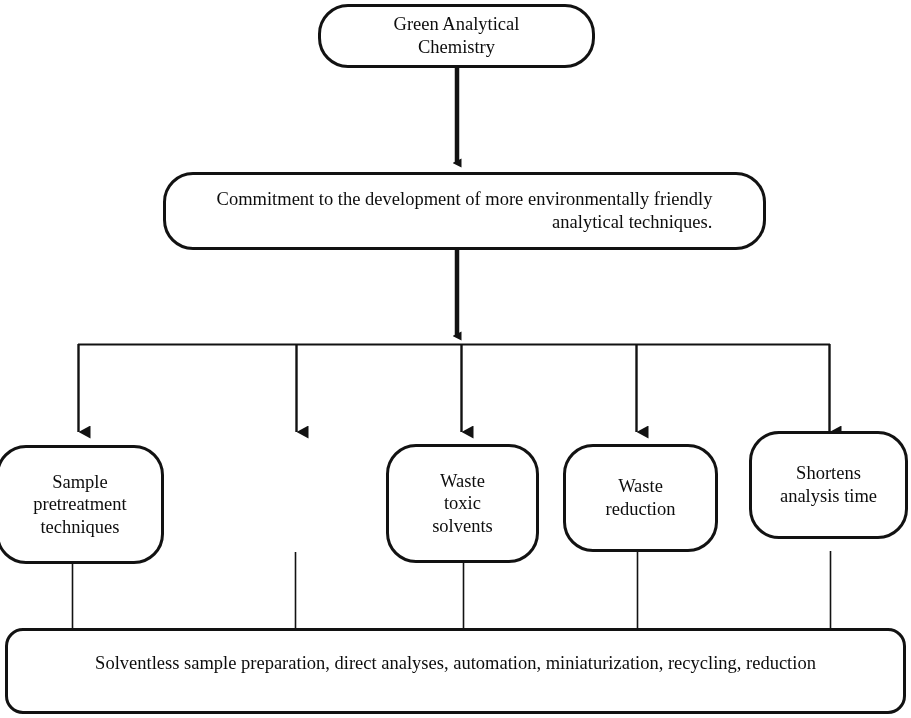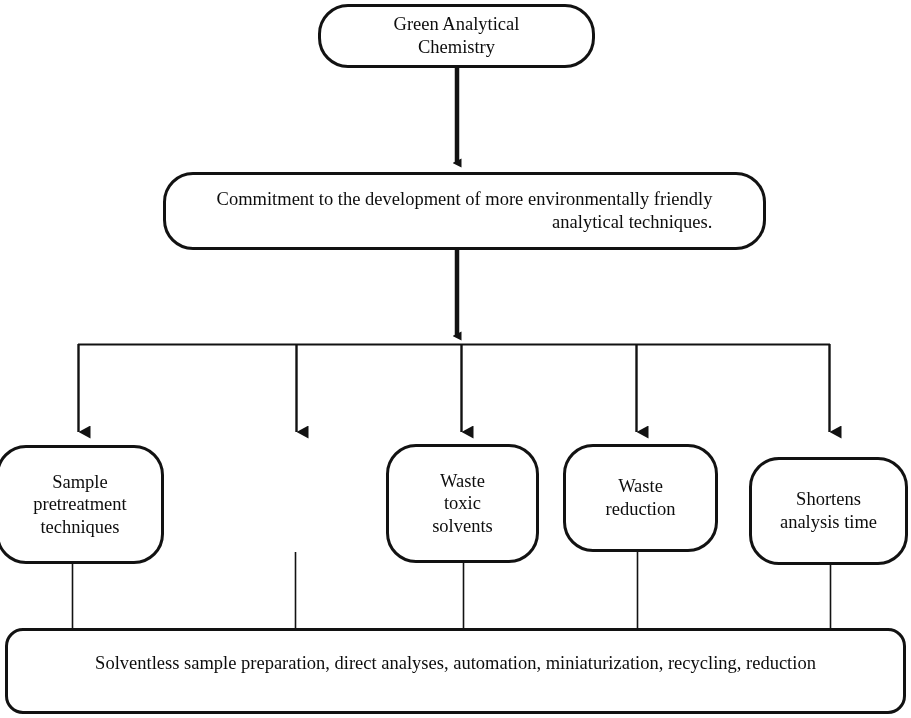--- a/index.html
+++ b/index.html
@@ -37,21 +37,21 @@
     line-height: 1.22;
     white-space: pre-line;
   }
   .node.root        { left: 318px; top: 4px;   width: 277px; height: 64px;  font-size: 18.5px; }
   .node.commitment  { left: 163px; top: 172px; width: 603px; height: 78px;  font-size: 18.5px; text-align: right; }
   .node.leaf        { font-size: 18.5px; border-width: 3px; }
   .node.leaf1 { left: -4px;  top: 445px; width: 168px; height: 119px; }
   .node.leaf2 { left: 215px; top: 444px; width: 159px; height: 109px; }
   .node.leaf3 { left: 386px; top: 444px; width: 153px; height: 119px; }
   .node.leaf4 { left: 563px; top: 444px; width: 155px; height: 108px; }
-  .node.leaf5 { left: 749px; top: 457px; width: 159px; height: 108px; }
+  .node.leaf5 { left: 749px; top: 431px; width: 159px; height: 108px; }
   .node.summary {
     left: 5px; top: 628px; width: 901px; height: 86px;
     font-size: 18.5px; border-radius: 18px;
   }
   .node.summary .txt { padding-bottom: 16px; }
 </style>
 </head>
 <body>
 
 <div id="canvas">

